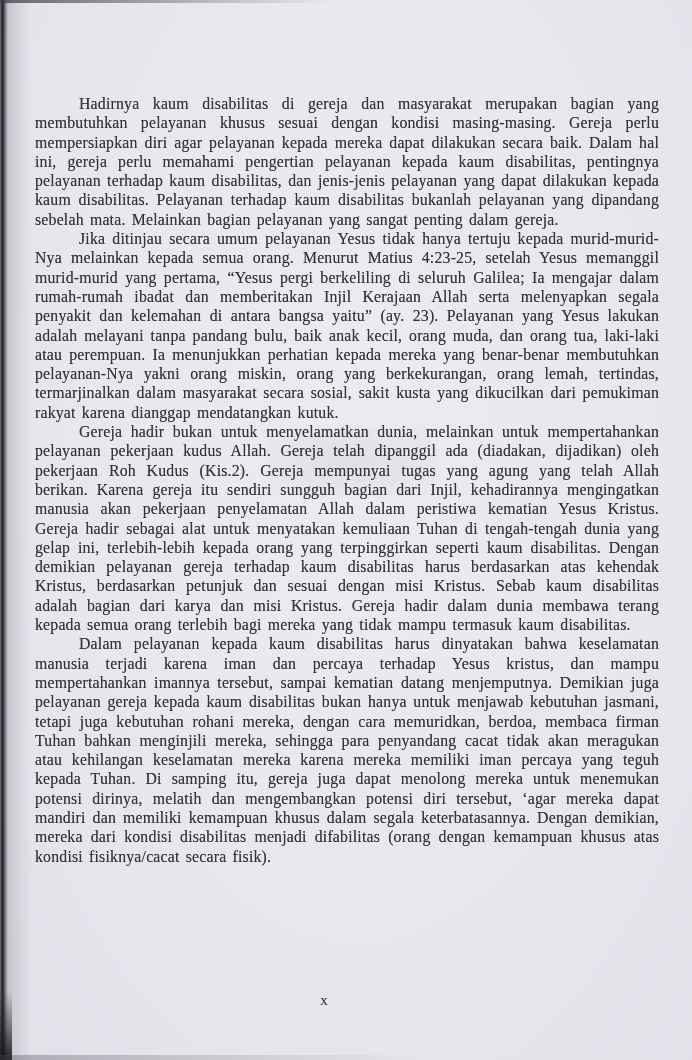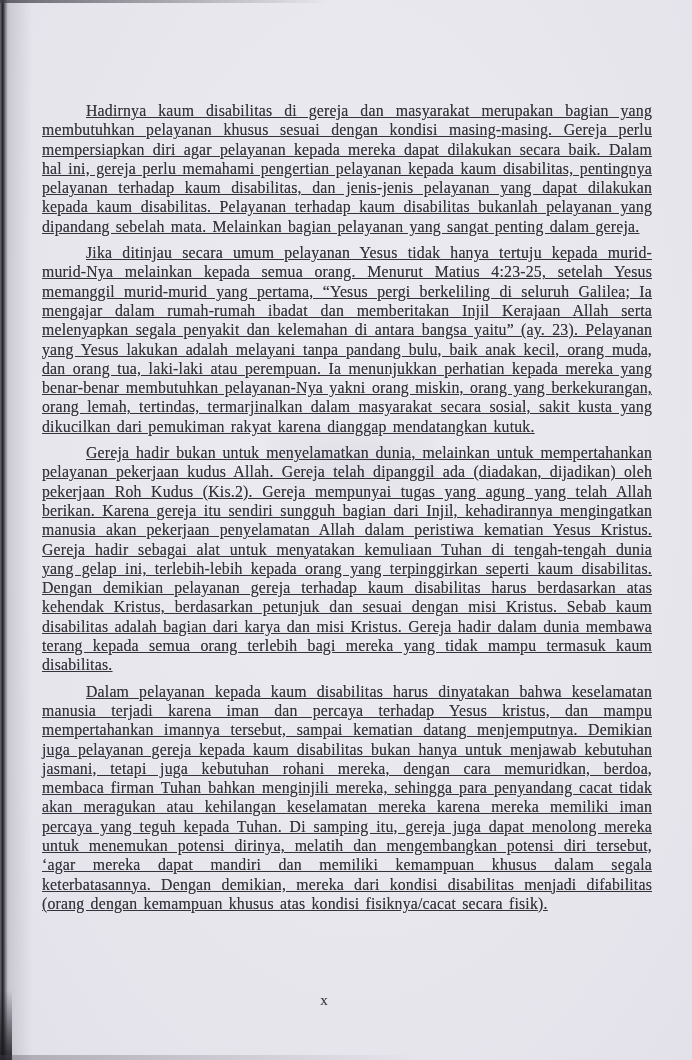--- a/index.html
+++ b/index.html
@@ -42,21 +42,21 @@
     filter: blur(2px);
   }
   .text-block {
     position: absolute; left: 35px; top: 94px; width: 624px;
     color: #34323a;
     font-size: 15.8px; line-height: 19.3px;
     text-align: justify;
     letter-spacing: 0.2px; word-spacing: 2px;
     text-shadow: 0 0 0.6px rgba(52,50,58,0.55);
   }
-  .text-block p { margin: 7px; text-indent: 44px; text-decoration: underline; }
+  .text-block p { margin: 0; text-indent: 44px; }
   .page-number {
     position: absolute; top: 992px; left: 300px; width: 48px;
     text-align: center;
     font-size: 15px; color: #45434a;
     text-shadow: 0 0 0.5px rgba(52,50,58,0.5);
   }
 </style>
 </head>
 <body>
 

